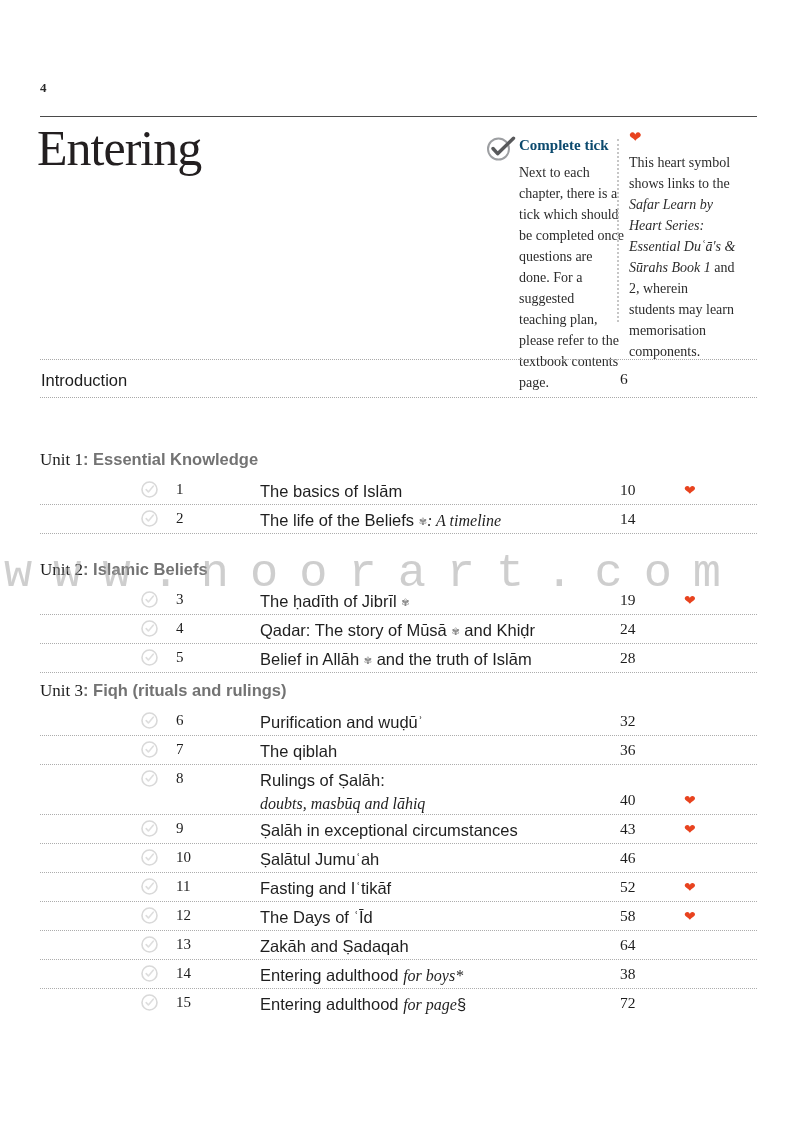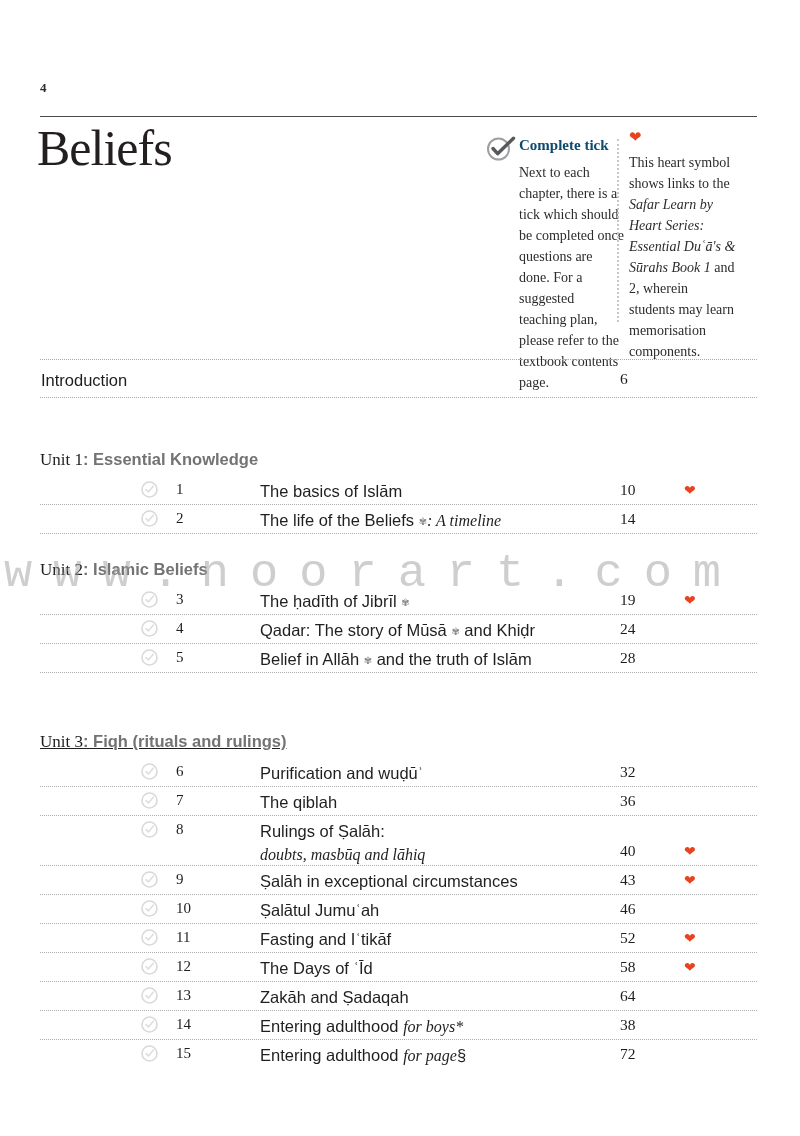--- a/index.html
+++ b/index.html
@@ -28,21 +28,21 @@
   
   .intro{left:40px;top:359px;width:717px;height:37px;border-top:1px dotted #a9a9a9;border-bottom:1px dotted #a9a9a9;}
   .intro-label{position:absolute;left:1px;top:11px;font-size:16.5px;color:#1d1d1d;}
   .intro-page{position:absolute;left:580px;top:10px;font:400 15.5px "Liberation Serif",serif;}
 
   
   .units{left:40px;top:0;width:717px;}
   .unit-block{position:absolute;left:0;width:717px;}
   .unit-block:nth-of-type(1){top:450px;}
   .unit-block:nth-of-type(2){top:560px;}
-  .unit-block:nth-of-type(3){top:732px;text-decoration:underline;}
+  .unit-block:nth-of-type(3){top:681px;}
   .unit-head{height:24px;margin-bottom:2px;white-space:nowrap;}
   .unit-label{font:400 17px "Liberation Serif",serif;color:#1d1d1d;}
   .unit-title{font:700 16.5px "Liberation Sans",sans-serif;color:#737373;text-align:right;}
   .row{position:relative;height:28px;border-bottom:1px dotted #adadad;}
   .row.multi{height:49px;}
   .unit-block:last-of-type .row:last-child{border-bottom:none;}
   .circ{position:absolute;left:101px;top:5px;line-height:0;}
   .num{position:absolute;left:136px;top:5px;font:400 15px "Liberation Serif",serif;color:#1d1d1d;}
   .titles{position:absolute;left:220px;top:4px;width:350px;color:#1f1f1f;}
   .tline{height:23px;line-height:23px;font-size:16.5px;white-space:nowrap;}
@@ -54,21 +54,21 @@
   
   .watermark{left:0;top:546px;width:800px;z-index:9;pointer-events:none;
     font:400 47px/1.2 "Liberation Mono",monospace;letter-spacing:21px;white-space:nowrap;
     color:#9e9e9e;opacity:.5;padding-left:4px;}
 </style>
 </head>
 <body>
 
 <div class="abs pagenum">4</div>
 <div class="abs toprule"></div>
-<div class="abs doc-title">Beliefs</div>
+<div class="abs doc-title">Entering</div>
 
 <div class="abs legend-tick-icon">
   <svg width="30" height="27" viewBox="0 0 30 27">
     <circle cx="12.5" cy="14" r="10.5" fill="none" stroke="#9d9fa2" stroke-width="2"></circle>
     <path d="M7 13.5 l4.6 5.2 L27.5 3.2" fill="none" stroke="#58595b" stroke-width="3.4" stroke-linecap="round" stroke-linejoin="round"></path>
   </svg>
 </div>
 <div class="abs legend-tick-col">
   <div class="legend-heading">Complete tick</div>
   <div class="legend-body">Next to each chapter, there is a tick which should be completed once questions are done. For a suggested teaching plan, please refer to the textbook contents page.</div>

